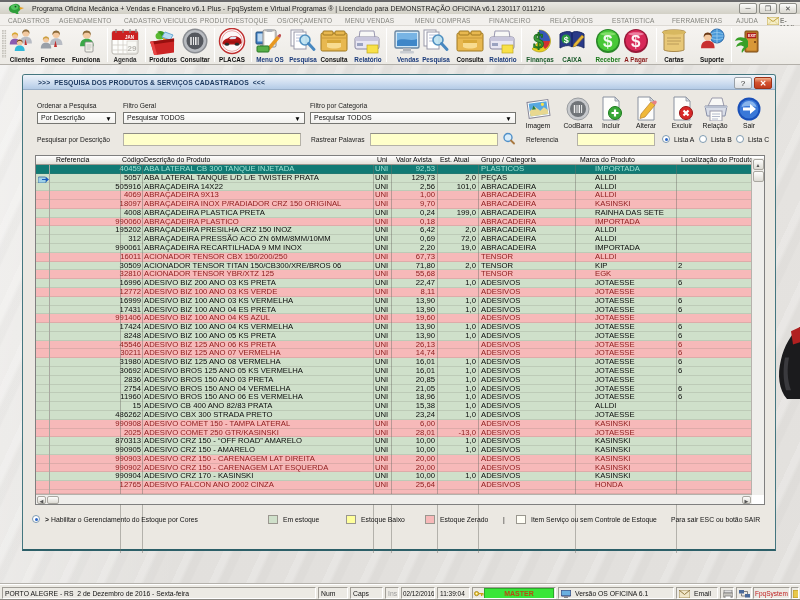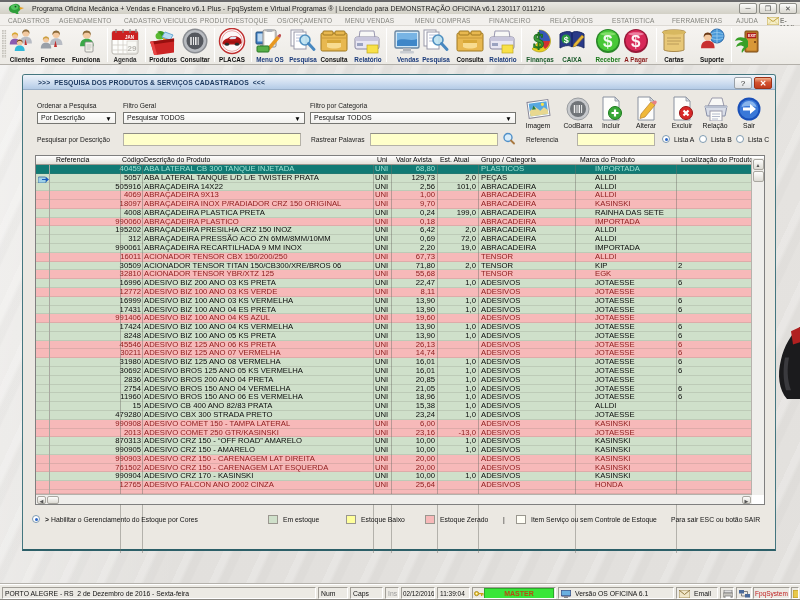--- a/index.html
+++ b/index.html
@@ -453,21 +453,21 @@
    <b style="left:445px">Grupo / Categoria</b>
         <b style="left:544px">Marca do Produto</b>
         <b style="left:645px">Localização do Produto</b>
   </div>
   <div id="grid">
 <div class="tr s" style="top:0.00px">
           <i class="c0"></i>
           <b class="cd">40459</b>
           <b class="cs">ABA LATERAL CB 300 TANQUE INJETADA</b>
           <b class="cu">UNI</b>
-          <b class="cv">68,80</b>
+          <b class="cv">92,53</b>
           <b class="cg">PLASTICOS</b>
           <b class="cm">IMPORTADA</b>
         </div>
 <div class="tr g" style="top:8.78px">
           <i class="c0"></i>
           <b class="cd">5057</b>
           <b class="cs">ABA LATERAL TANQUE L/D L/E TWISTER PRATA</b>
           <b class="cu">UNI</b>
           <b class="cv">129,73</b>
           <b class="ce">2,0</b>
@@ -691,21 +691,21 @@
           <b class="cu">UNI</b>
           <b class="cv">16,01</b>
           <b class="ce">1,0</b>
           <b class="cg">ADESIVOS</b>
           <b class="cm">JOTAESSE</b>
           <b class="cl">6</b>
         </div>
 <div class="tr g" style="top:210.82px">
           <i class="c0"></i>
           <b class="cd">2836</b>
-          <b class="cs">ADESIVO BROS 200 ANO 04 PRETA</b>
+          <b class="cs">ADESIVO BROS 150 ANO 03 PRETA</b>
           <b class="cu">UNI</b>
           <b class="cv">20,85</b>
           <b class="ce">1,0</b>
           <b class="cg">ADESIVOS</b>
           <b class="cm">JOTAESSE</b>
         </div>
 <div class="tr g" style="top:219.60px">
           <i class="c0"></i>
           <b class="cd">2754</b>
           <b class="cs">ADESIVO BROS 150 ANO 04 VERMELHA</b>
@@ -732,43 +732,43 @@
           <b class="cd">15</b>
           <b class="cs">ADESIVO CB 400 ANO 82/83 PRATA</b>
           <b class="cu">UNI</b>
           <b class="cv">15,38</b>
           <b class="ce">1,0</b>
           <b class="cg">ADESIVOS</b>
           <b class="cm">ALLDI</b>
         </div>
 <div class="tr g" style="top:245.95px">
           <i class="c0"></i>
-          <b class="cd">479280</b>
+          <b class="cd">486262</b>
           <b class="cs">ADESIVO CBX 300 STRADA PRETO</b>
           <b class="cu">UNI</b>
           <b class="cv">23,24</b>
           <b class="ce">1,0</b>
           <b class="cg">ADESIVOS</b>
           <b class="cm">JOTAESSE</b>
         </div>
 <div class="tr p" style="top:254.74px">
           <i class="c0"></i>
           <b class="cd">990908</b>
           <b class="cs">ADESIVO COMET 150 - TAMPA LATERAL</b>
           <b class="cu">UNI</b>
           <b class="cv">6,00</b>
           <b class="cg">ADESIVOS</b>
           <b class="cm">KASINSKI</b>
         </div>
 <div class="tr p" style="top:263.52px">
           <i class="c0"></i>
-          <b class="cd">2013</b>
+          <b class="cd">2025</b>
           <b class="cs">ADESIVO COMET 250 GTR/KASINSKI</b>
           <b class="cu">UNI</b>
-          <b class="cv">23,16</b>
+          <b class="cv">28,01</b>
           <b class="ce">-13,0</b>
           <b class="cg">ADESIVOS</b>
           <b class="cm">JOTAESSE</b>
         </div>
 <div class="tr g" style="top:272.30px">
           <i class="c0"></i>
           <b class="cd">870313</b>
           <b class="cs">ADESIVO CRZ 150 - “OFF ROAD” AMARELO</b>
           <b class="cu">UNI</b>
           <b class="cv">10,00</b>
@@ -790,21 +790,21 @@
           <i class="c0"></i>
           <b class="cd">990903</b>
           <b class="cs">ADESIVO CRZ 150 - CARENAGEM LAT DIREITA</b>
           <b class="cu">UNI</b>
           <b class="cv">20,00</b>
           <b class="cg">ADESIVOS</b>
           <b class="cm">KASINSKI</b>
         </div>
 <div class="tr p" style="top:298.66px">
           <i class="c0"></i>
-          <b class="cd">761502</b>
+          <b class="cd">990902</b>
           <b class="cs">ADESIVO CRZ 150 - CARENAGEM LAT ESQUERDA</b>
           <b class="cu">UNI</b>
           <b class="cv">20,00</b>
           <b class="cg">ADESIVOS</b>
           <b class="cm">KASINSKI</b>
         </div>
 <div class="tr g" style="top:307.44px">
           <i class="c0"></i>
           <b class="cd">990904</b>
           <b class="cs">ADESIVO CRZ 170 - KASINSKI</b>

